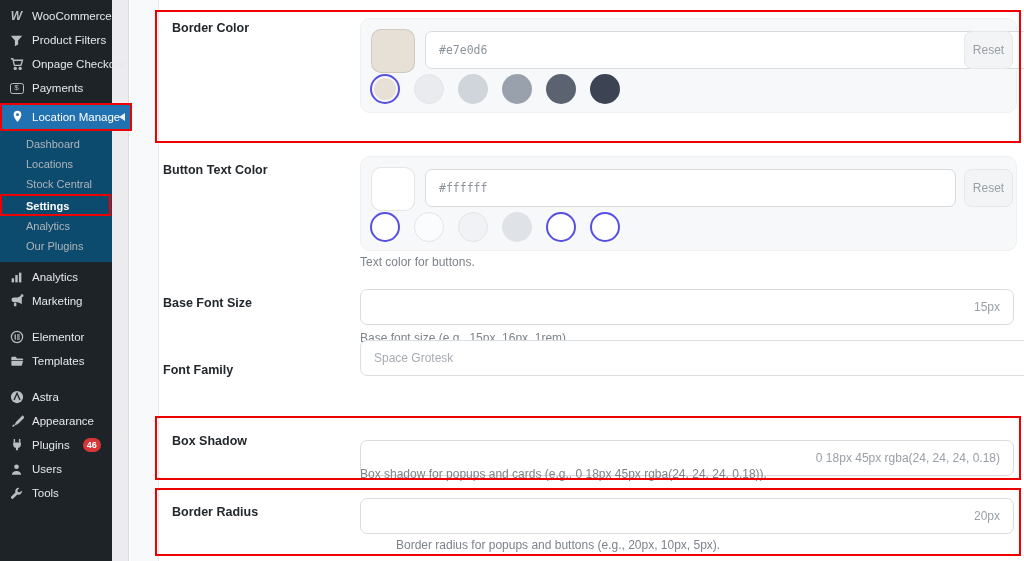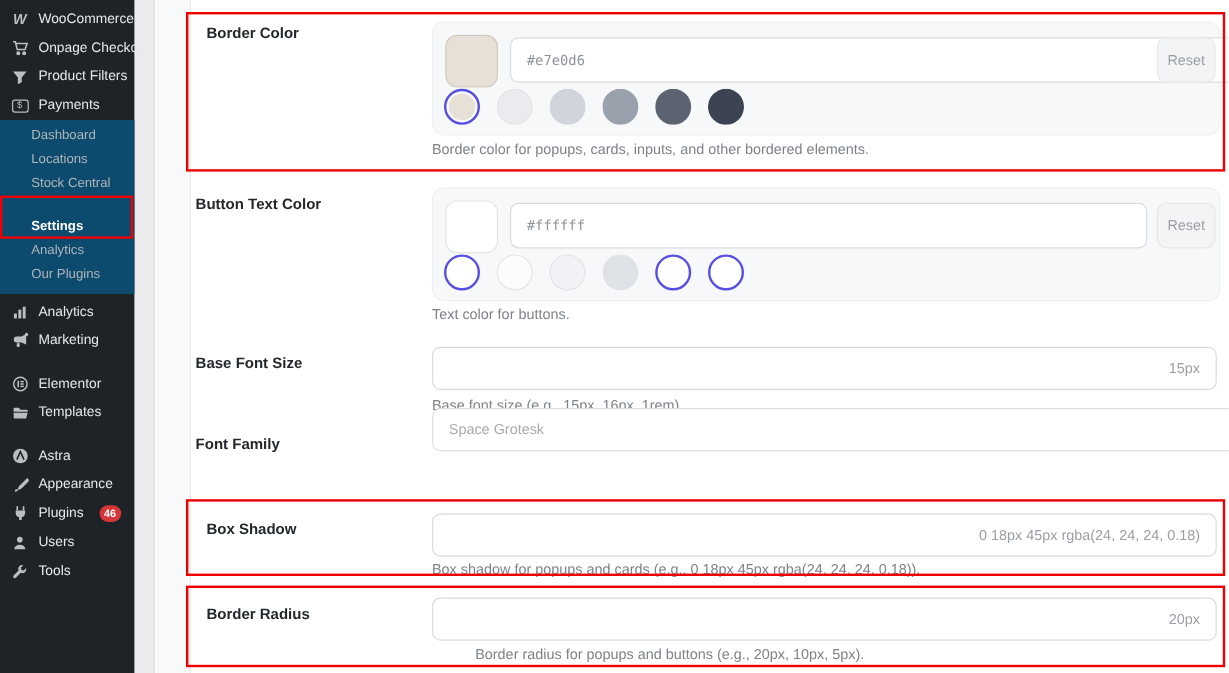--- a/index.html
+++ b/index.html
@@ -19,21 +19,21 @@
   .side-item svg { display:block; }
   .wicon { font-weight:bold; font-style:italic; font-size:12px; color:#b9bec3; }
   .payico { width:14px; height:11px; border:1.3px solid #b9bec3; border-radius:2.5px; color:#b9bec3;
             font-size:8px; line-height:8px; display:flex; align-items:center; justify-content:center; }
   .active-wrap { position:relative; margin-top:3px; width:132px; height:28px; border:2px solid #ee0000; z-index:6; background:#2271b1; }
   .active-row { display:flex; align-items:center; gap:8px; height:24px; padding:0 6px 0 9px; color:#fff; font-size:11.5px; font-weight:400; cursor:pointer; }
   .active-row .arrow { position:absolute; right:5px; top:8px; width:0; height:0;
                        border-top:4px solid transparent; border-bottom:4px solid transparent; border-right:6px solid #f0f0f1; }
   .submenu { background:#0c4a6e; padding:3px 0 6px; }
   .sub-item { display:block; padding:4px 0 4px 26px; font-size:11px; color:#b0b5ba; cursor:pointer; }
-  .sub-item.current-wrap { border:2px solid #ee0000; width:111px; padding:18px 0 2px 24px; }
+  .sub-item.current-wrap { border:2px solid #ee0000; width:111px; padding:4px 0 2px 24px; }
   .sub-item.current-wrap .txt { color:#fff; font-weight:bold; }
   .group-gap { margin-top:12px; }
   .badge { display:inline-flex; align-items:center; justify-content:center; min-width:17px; height:14px;
            margin-left:5px; padding:0 4px; background:#d63638; color:#fff; font-size:9px; font-weight:bold; border-radius:9px; }
 
   
   .ann { position:absolute; border:2px solid #ee0000; z-index:5; pointer-events:none; }
   .row-label { position:absolute; font-size:12.5px; font-weight:bold; color:#23282d; z-index:4; }
   .desc { position:absolute; font-size:12px; color:#7d838a; z-index:4; }
   .panel { position:absolute; background:#f7f8fa; border:1px solid #eef0f2; border-radius:10px; z-index:4; }
@@ -63,43 +63,55 @@
     <div style="height:4px"></div>
 
     <div class="side-item">
       <span class="ic">
           <span class="wicon">W</span>
         </span>
       <span>WooCommerce</span>
     </div>
     <div class="side-item">
       <span class="ic">
+        <svg width="13" height="13" viewBox="0 0 16 16">
+            <path d="M1 2h14L10 8v5l-4 2V8Z" fill="#b9bec3"></path>
+          </svg>
+      </span>
+      <span>Product Filters</span>
+    </div>
+    <div class="side-item">
+      <span class="ic">
         <svg width="14" height="14" viewBox="0 0 16 16" fill="none" stroke="#b9bec3" stroke-width="1.5">
             <path d="M1 2h2.2l1.8 7.5h7.5l1.8-5.8H4"></path>
             <circle cx="6" cy="13" r="1.2" fill="#b9bec3"></circle>
             <circle cx="11.6" cy="13" r="1.2" fill="#b9bec3"></circle>
           </svg>
       </span>
       <span>Onpage Checkout</span>
     </div>
     <div class="side-item">
       <span class="ic">
-        <svg width="13" height="13" viewBox="0 0 16 16">
-            <path d="M1 2h14L10 8v5l-4 2V8Z" fill="#b9bec3"></path>
-          </svg>
-      </span>
-      <span>Product Filters</span>
-    </div>
-    <div class="side-item">
-      <span class="ic">
           <span class="payico">$</span>
         </span>
       <span>Payments</span>
     </div>
 
+    <div class="active-wrap">
+      <div class="active-row">
+        <span class="ic">
+          <svg width="13" height="13" viewBox="0 0 16 16">
+              <path d="M8 1C5.2 1 3.2 3.1 3.2 5.7 3.2 9.2 8 14.5 8 14.5s4.8-5.3 4.8-8.8C12.8 3.1 10.8 1 8 1Z" fill="#fff"></path>
+              <circle cx="8" cy="5.7" r="1.8" fill="#2271b1"></circle>
+            </svg>
+        </span>
+        <span>Location Manage</span>
+        <span class="arrow"></span>
+      </div>
+    </div>
 
     <div class="submenu">
       <div class="sub-item"><span class="txt">Dashboard</span></div>
       <div class="sub-item"><span class="txt">Locations</span></div>
       <div class="sub-item"><span class="txt">Stock Central</span></div>
       <div class="sub-item current-wrap"><span class="txt">Settings</span></div>
       <div class="sub-item"><span class="txt">Analytics</span></div>
       <div class="sub-item"><span class="txt">Our Plugins</span></div>
     </div>
 
@@ -210,21 +222,20 @@
   <input class="hexinput" style="left: 425px; top: 31px; width: 626px; height: 38px;" value="#e7e0d6">
   <button class="resetbtn" style="left:964px; top:31px;">Reset</button>
   <div class="circles" style="left:370px; top:74px; z-index:4;">
     <div class="circle sel" style="background-color: rgb(231, 224, 214);"></div>
     <div class="circle lightb" style="background-color: rgb(233, 235, 238);"></div>
     <div class="circle" style="background-color: rgb(208, 213, 219);"></div>
     <div class="circle" style="background-color: rgb(153, 161, 172);"></div>
     <div class="circle" style="background-color: rgb(91, 99, 112);"></div>
     <div class="circle" style="background-color: rgb(60, 67, 83);"></div>
   </div>
-  <div class="desc" style="left:360px; top:117px;">Border color for popups, cards, inputs, and other bordered elements.</div>
 
   <div class="row-label" style="left:163px; top:163px;">Button Text Color</div>
   <div class="panel" style="left:360px; top:156px; width:657px; height:95px;"></div>
   <div class="swatch" style="left: 371px; top: 167px; z-index: 4; background-color: rgb(255, 255, 255);"></div>
   <input class="hexinput" style="left: 425px; top: 169px; width: 531px; height: 38px;" value="#ffffff">
   <button class="resetbtn" style="left:964px; top:169px;">Reset</button>
   <div class="circles" style="left:370px; top:212px; z-index:4;">
     <div class="circle ringed" style="background-color: rgb(255, 255, 255);"></div>
     <div class="circle lightb" style="background-color: rgb(251, 252, 253);"></div>
     <div class="circle lightb" style="background-color: rgb(240, 242, 245);"></div>
@@ -239,21 +250,21 @@
   <div class="desc" style="left:360px; top:331px;">Base font size (e.g., 15px, 16px, 1rem).</div>
 
   <div class="row-label" style="left:163px; top:363px;">Font Family</div>
   <div class="selectbox" style="left:360px; top:340px; width:774px; height:36px;">
     <span>Space Grotesk</span>
     <span class="chev">▾</span>
   </div>
 
   <div class="ann" style="left:155px; top:416px; width:866px; height:64px;"></div>
   <div class="row-label" style="left:172px; top:434px;">Box Shadow</div>
-  <input class="textinput" style="left: 360px; top: 428px; width: 654px; height: 36px;" placeholder="0 18px 45px rgba(24, 24, 24, 0.18)">
+  <input class="textinput" style="left: 360px; top: 440px; width: 654px; height: 36px;" placeholder="0 18px 45px rgba(24, 24, 24, 0.18)">
   <div class="desc" style="left:360px; top:467px;">Box shadow for popups and cards (e.g., 0 18px 45px rgba(24, 24, 24, 0.18)).</div>
 
   <div class="ann" style="left:155px; top:488px; width:866px; height:68px;"></div>
   <div class="row-label" style="left:172px; top:505px;">Border Radius</div>
   <input class="textinput" style="left: 360px; top: 498px; width: 654px; height: 36px;" placeholder="20px">
   <div class="desc" style="left:360px; top:538px;margin-left:36px;">Border radius for popups and buttons (e.g., 20px, 10px, 5px).</div>
 
 </div>
 
 </body></html>

